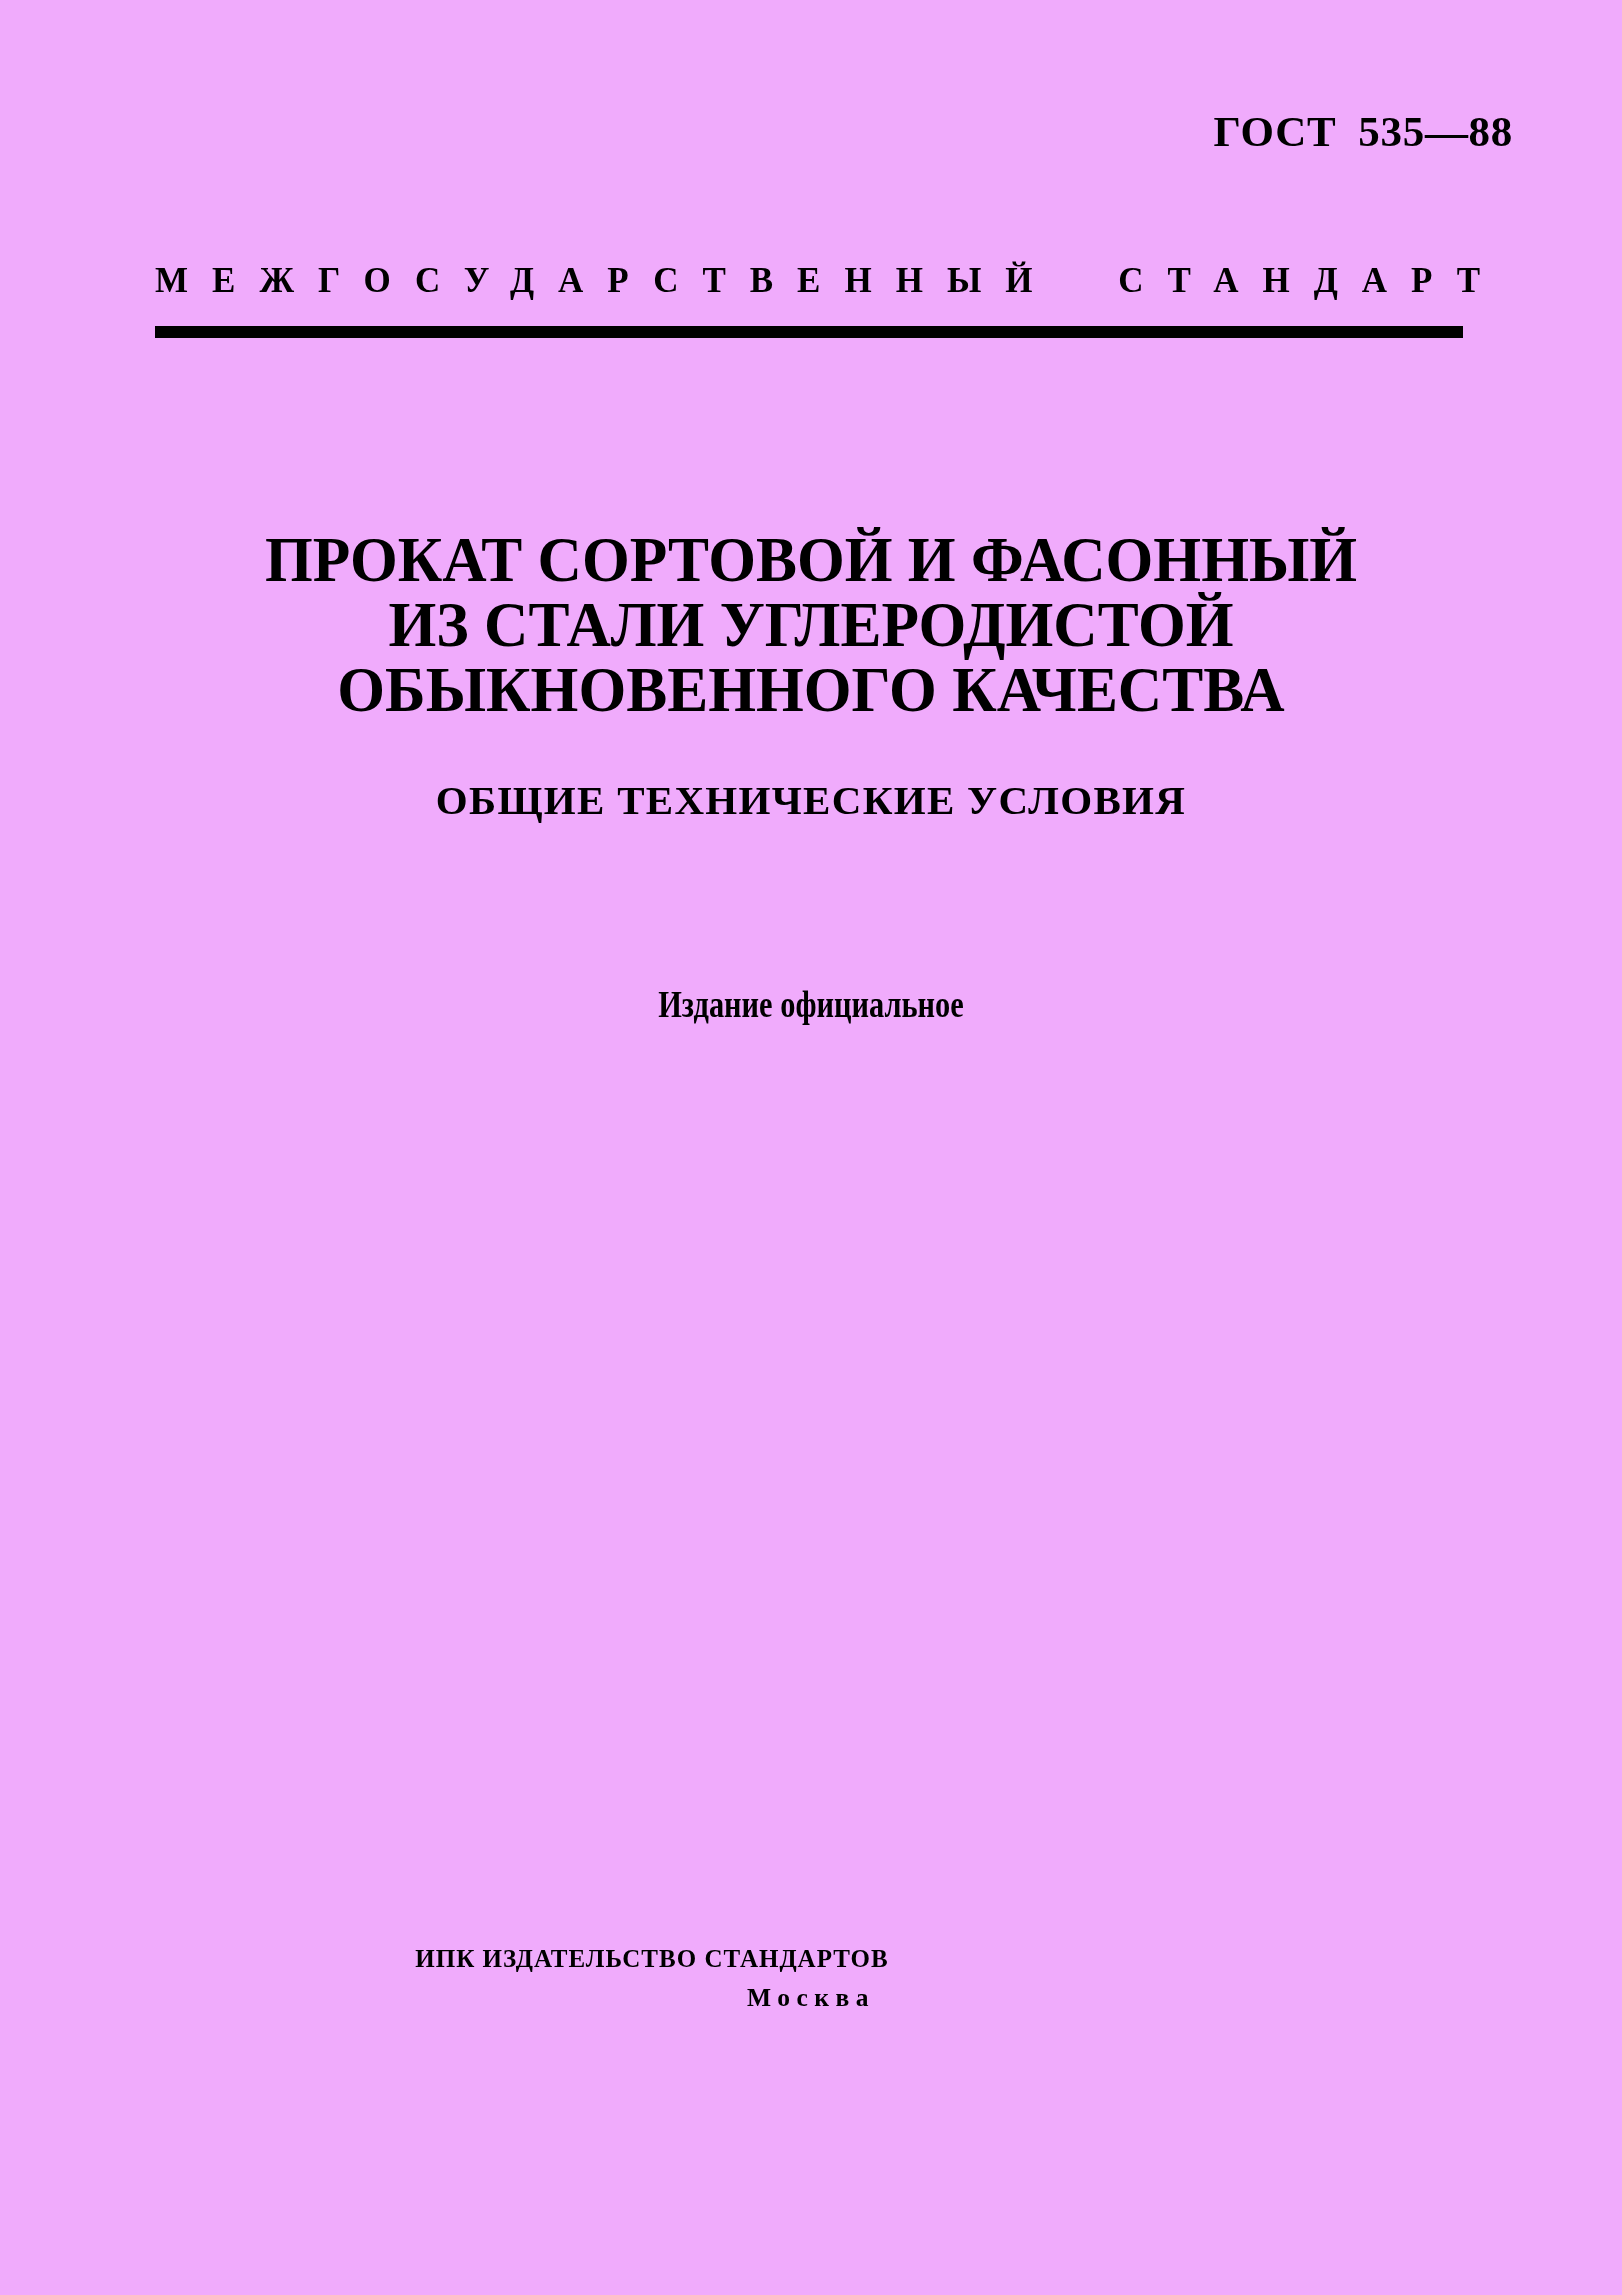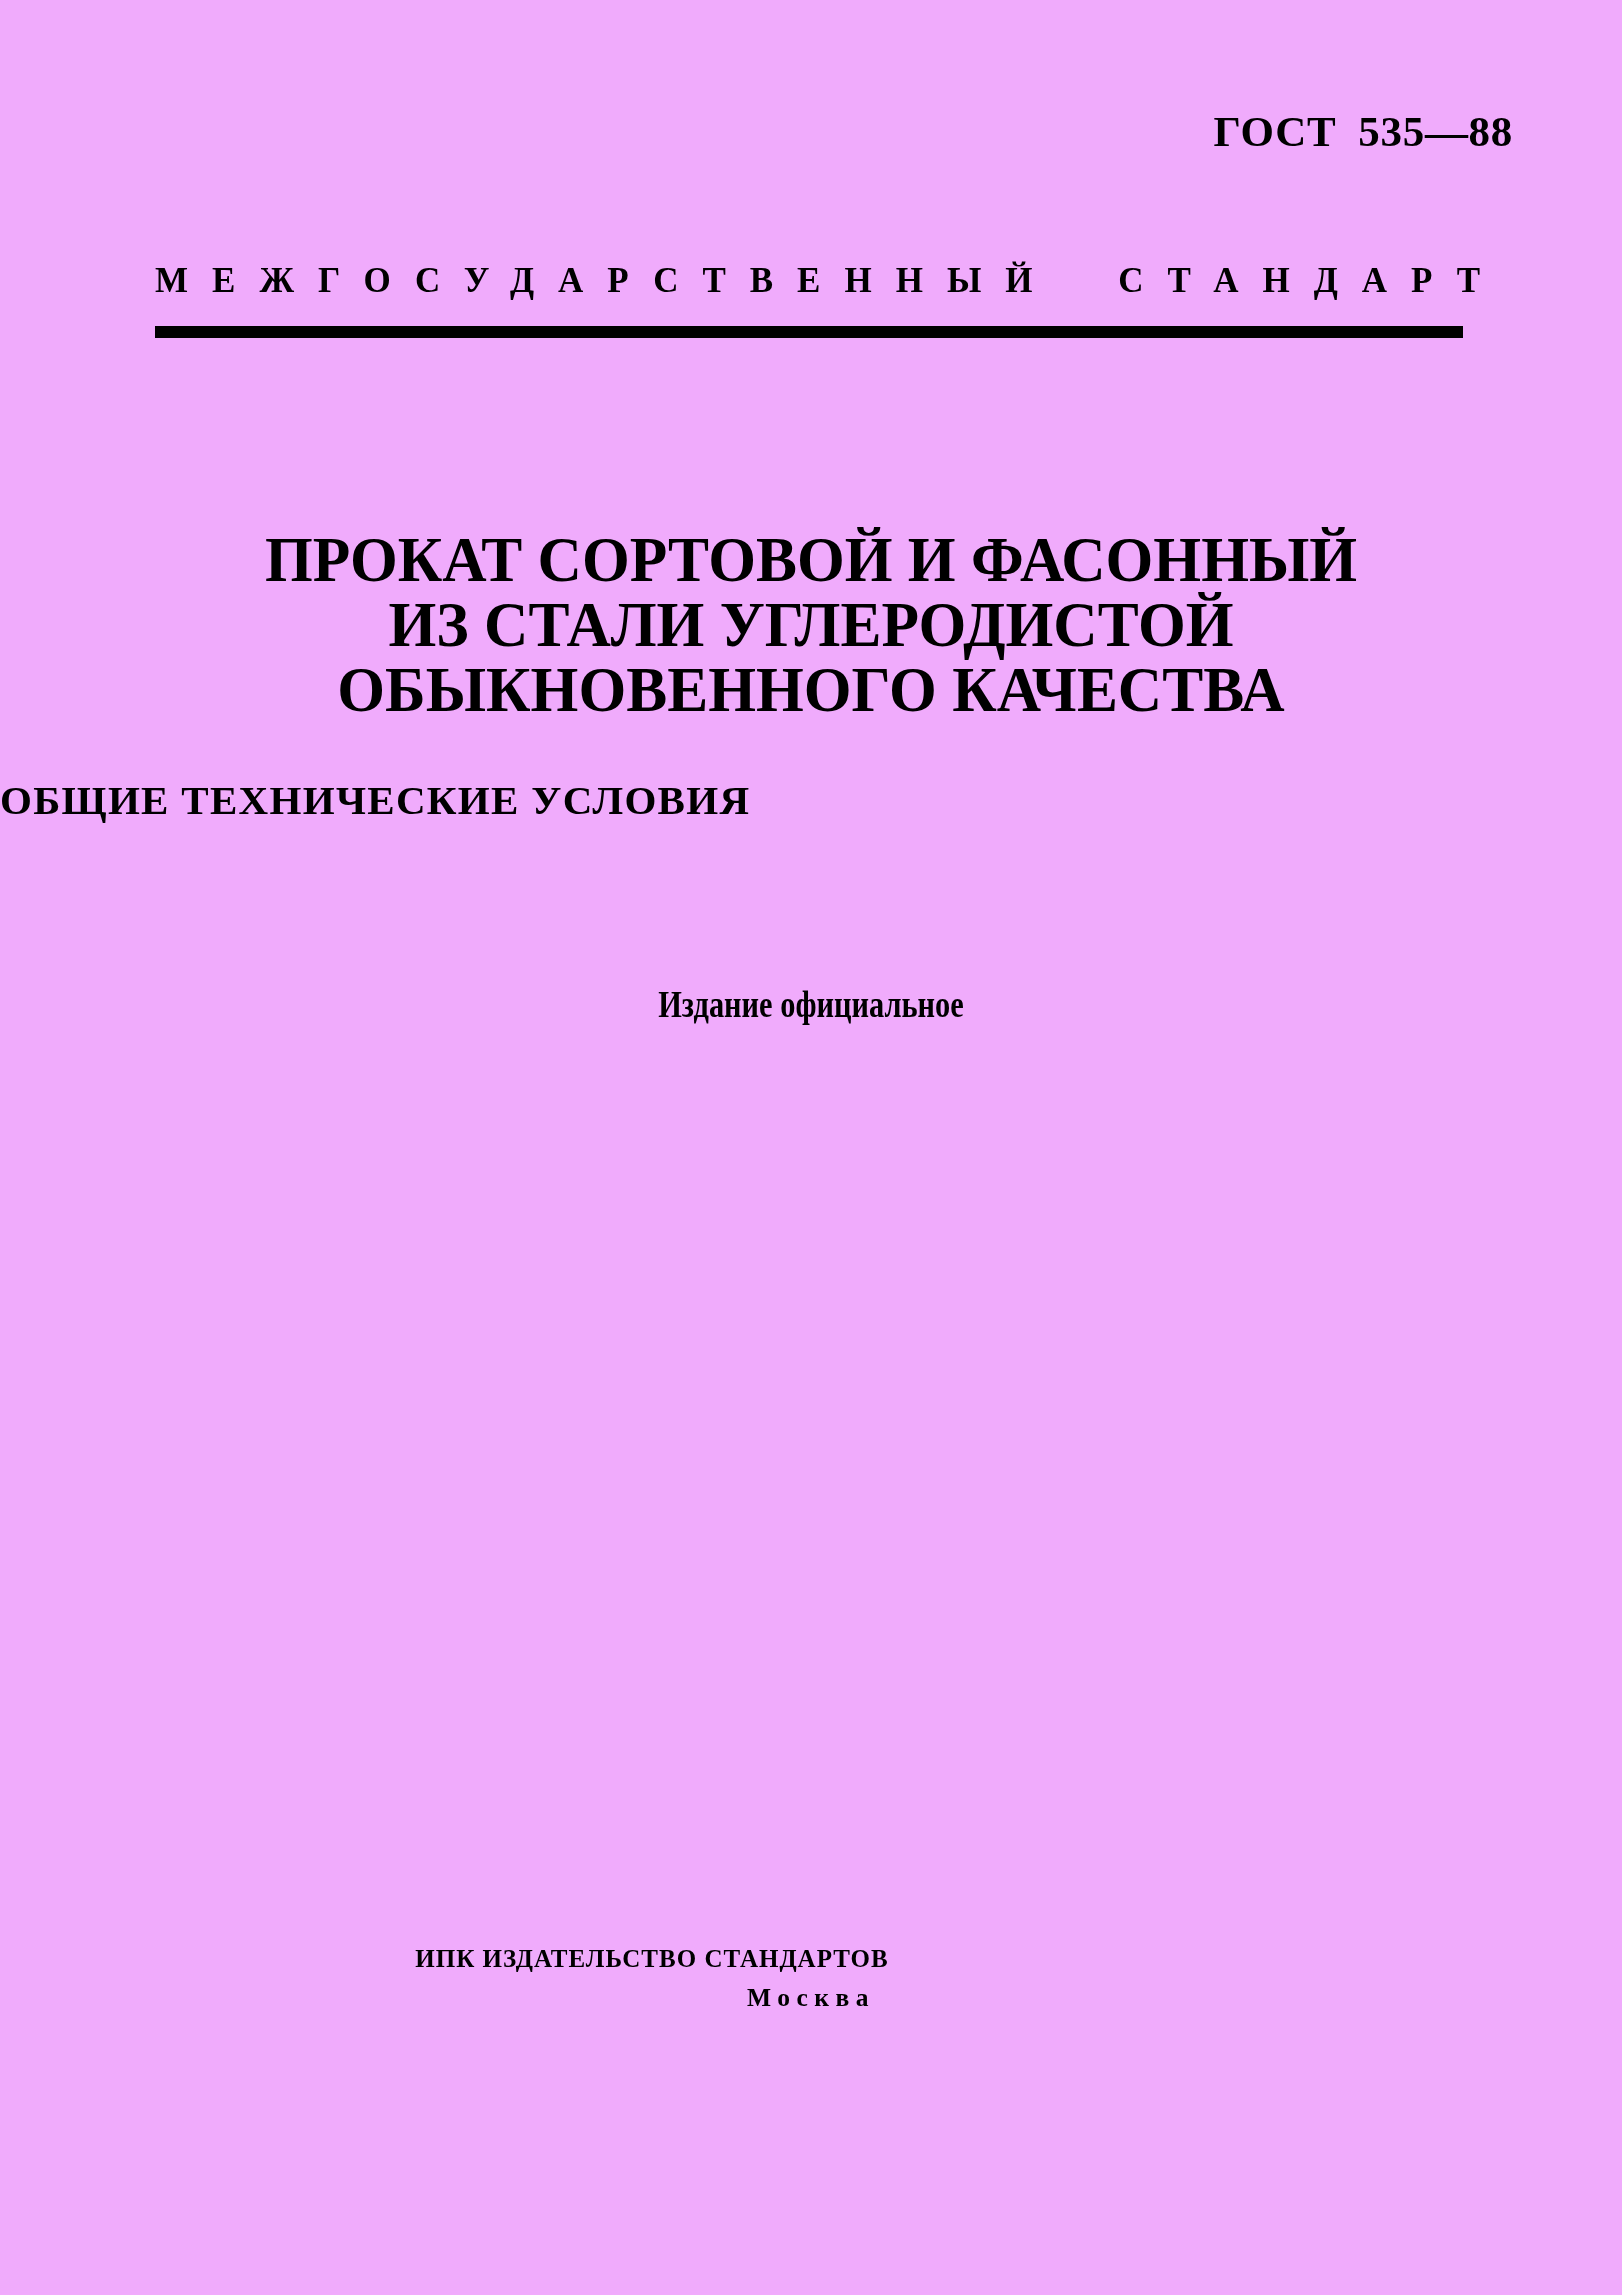--- a/index.html
+++ b/index.html
@@ -60,20 +60,21 @@
     transform-origin: 50% 0;
   }
   .subtitle {
     position: absolute;
     top: 780px;
     left: 0;
     width: 1622px;
     font-size: 41px;
     line-height: 41px;
     letter-spacing: 1.3px;
+    text-align: center;
   }
   .edition {
     position: absolute;
     top: 985px;
     left: 0;
     width: 1622px;
     font-size: 38px;
     line-height: 38px;
     text-align: center;
     transform: scale(0.8, 1);

